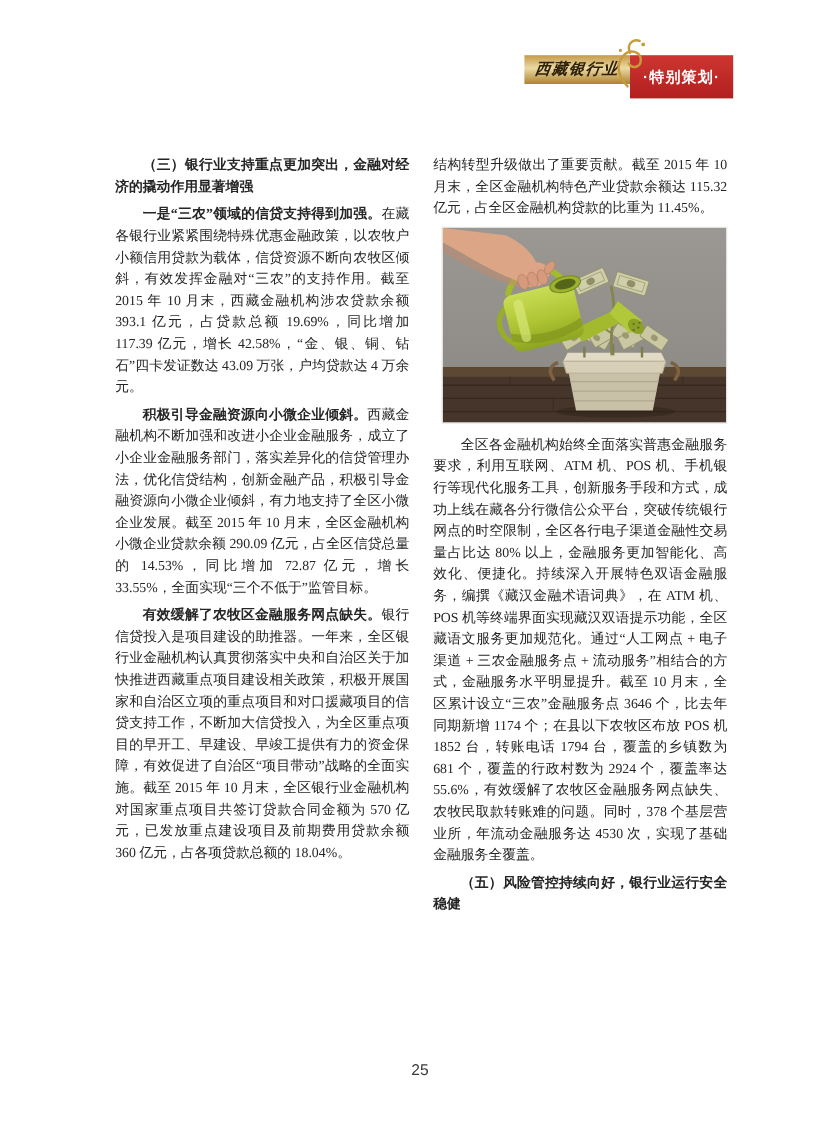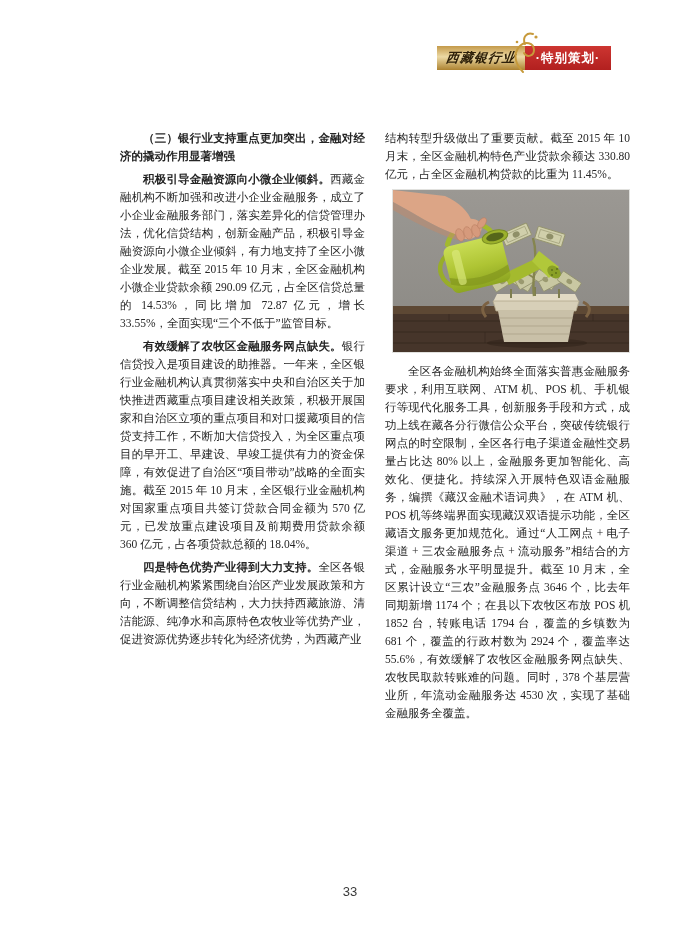--- a/index.html
+++ b/index.html
@@ -13,33 +13,33 @@
   .banner{position:absolute;top:46px;left:437px;height:24px;display:flex;}
   .band-gold{
     width:88px;height:24px;display:flex;align-items:center;justify-content:center;
     background:linear-gradient(180deg,#c49a4a 0%,#ecd9a4 45%,#ad8331 100%);
   }
   .journal-title{
     font-size:13px;font-weight:bold;font-style:italic;transform:skewX(-8deg);
     color:#2e2009;letter-spacing:1px;white-space:nowrap;
   }
   .band-red{
-    width:86px;height:24px;display:flex;align-items:center;justify-content:center;
+    width:86px;height:36px;display:flex;align-items:center;justify-content:center;
     background:linear-gradient(180deg,#cd3531,#b2201f);
   }
   .section-label{
     color:#fff;font-size:12.5px;font-weight:bold;letter-spacing:1px;
     font-family:"Liberation Sans","DejaVu Sans",sans-serif;white-space:nowrap;
   }
   .swirl{position:absolute;left:70px;top:-16px;}
 
   
   .col{
     position:absolute;top:129px;width:245px;
-    font-size:11.5px;line-height:18px;text-align:justify;margin-left:24px;
+    font-size:11.5px;line-height:18px;text-align:justify;
   }
   .col-left{left:96px;}
   .col-right{left:361px;}
   .col p{margin:0 0 5px 0;text-indent:2em;}
   .col p.noindent{text-indent:0;}
   .heading{font-weight:bold;}
   .lead{font-weight:bold;}
 
   
   .photo{
@@ -71,27 +71,27 @@
       <circle cx="29" cy="7" r="1.6" fill="#c79a3b"></circle>
       <circle cx="10" cy="12" r="1.3" fill="#c79a3b"></circle>
     </svg>
     <div class="band-red">
       <span class="section-label">·特别策划·</span>
     </div>
   </div>
 
   <div class="col col-left">
     <p class="heading">（三）银行业支持重点更加突出，金融对经济的撬动作用显著增强</p>
+    <p><span class="lead">一是“三农”领域的信贷支持得到加强。</span><span>在藏各银行业紧紧围绕特殊优惠金融政策，以农牧户小额信用贷款为载体，信贷资源不断向农牧区倾斜，有效发挥金融对“三农”的支持作用。截至 2015 年 10 月末，西藏金融机构涉农贷款余额 393.1 亿元，占贷款总额 19.69%，同比增加 117.39 亿元，增长 42.58%，“金、银、铜、钻石”四卡发证数达 43.09 万张，户均贷款达 4 万余元。</span></p>
     <p><span class="lead">积极引导金融资源向小微企业倾斜。</span><span>西藏金融机构不断加强和改进小企业金融服务，成立了小企业金融服务部门，落实差异化的信贷管理办法，优化信贷结构，创新金融产品，积极引导金融资源向小微企业倾斜，有力地支持了全区小微企业发展。截至 2015 年 10 月末，全区金融机构小微企业贷款余额 290.09 亿元，占全区信贷总量的 14.53%，同比增加 72.87 亿元，增长 33.55%，全面实现“三个不低于”监管目标。</span></p>
     <p><span class="lead">有效缓解了农牧区金融服务网点缺失。</span><span>银行信贷投入是项目建设的助推器。一年来，全区银行业金融机构认真贯彻落实中央和自治区关于加快推进西藏重点项目建设相关政策，积极开展国家和自治区立项的重点项目和对口援藏项目的信贷支持工作，不断加大信贷投入，为全区重点项目的早开工、早建设、早竣工提供有力的资金保障，有效促进了自治区“项目带动”战略的全面实施。截至 2015 年 10 月末，全区银行业金融机构对国家重点项目共签订贷款合同金额为 570 亿元，已发放重点建设项目及前期费用贷款余额 360 亿元，占各项贷款总额的 18.04%。</span></p>
-    <p><span class="lead">四是特色优势产业得到大力支持。</span><span>全区各银行业金融机构紧紧围绕自治区产业发展政策和方向，不断调整信贷结构，大力扶持西藏旅游、清洁能源、纯净水和高原特色农牧业等优势产业，促进资源优势逐步转化为经济优势，为西藏产业</span></p>
   </div>
 
   <div class="col col-right">
-    <p class="noindent">结构转型升级做出了重要贡献。截至 2015 年 10 月末，全区金融机构特色产业贷款余额达 330.80 亿元，占全区金融机构贷款的比重为 11.45%。</p>
+    <p class="noindent">结构转型升级做出了重要贡献。截至 2015 年 10 月末，全区金融机构特色产业贷款余额达 115.32 亿元，占全区金融机构贷款的比重为 11.45%。</p>
 
     <div class="photo">
       <svg width="236" height="162" viewBox="0 0 236 162">
         <defs>
           <linearGradient id="bgG" x1="0" y1="0" x2="0" y2="1">
             <stop offset="0" stop-color="#9b9893"></stop>
               <stop offset="1" stop-color="#8a8883"></stop>
           </linearGradient>
           <linearGradient id="canG" x1="0" y1="0" x2="0" y2="1">
             <stop offset="0" stop-color="#c9dd55"></stop>
@@ -186,16 +186,17 @@
             <ellipse cx="67" cy="45" rx="4" ry="6.5" transform="rotate(-20 67 45)"></ellipse>
             <ellipse cx="75" cy="43" rx="4" ry="6.5" transform="rotate(-20 75 43)"></ellipse>
             <ellipse cx="83" cy="41" rx="4" ry="6.5" transform="rotate(-20 83 41)"></ellipse>
             <ellipse cx="89" cy="33" rx="3.4" ry="6" transform="rotate(35 89 33)"></ellipse>
           </g>
         </g>
       </svg>
     </div>
 
     <p>全区各金融机构始终全面落实普惠金融服务要求，利用互联网、ATM 机、POS 机、手机银行等现代化服务工具，创新服务手段和方式，成功上线在藏各分行微信公众平台，突破传统银行网点的时空限制，全区各行电子渠道金融性交易量占比达 80% 以上，金融服务更加智能化、高效化、便捷化。持续深入开展特色双语金融服务，编撰《藏汉金融术语词典》，在 ATM 机、POS 机等终端界面实现藏汉双语提示功能，全区藏语文服务更加规范化。通过“人工网点 + 电子渠道 + 三农金融服务点 + 流动服务”相结合的方式，金融服务水平明显提升。截至 10 月末，全区累计设立“三农”金融服务点 3646 个，比去年同期新增 1174 个；在县以下农牧区布放 POS 机 1852 台，转账电话 1794 台，覆盖的乡镇数为 681 个，覆盖的行政村数为 2924 个，覆盖率达 55.6%，有效缓解了农牧区金融服务网点缺失、农牧民取款转账难的问题。同时，378 个基层营业所，年流动金融服务达 4530 次，实现了基础金融服务全覆盖。</p>
+    <p class="heading">（五）风险管控持续向好，银行业运行安全稳健</p>
   </div>
 
-  <div class="page-number">33</div>
+  <div class="page-number">25</div>
 </div>
 
 </body></html>

